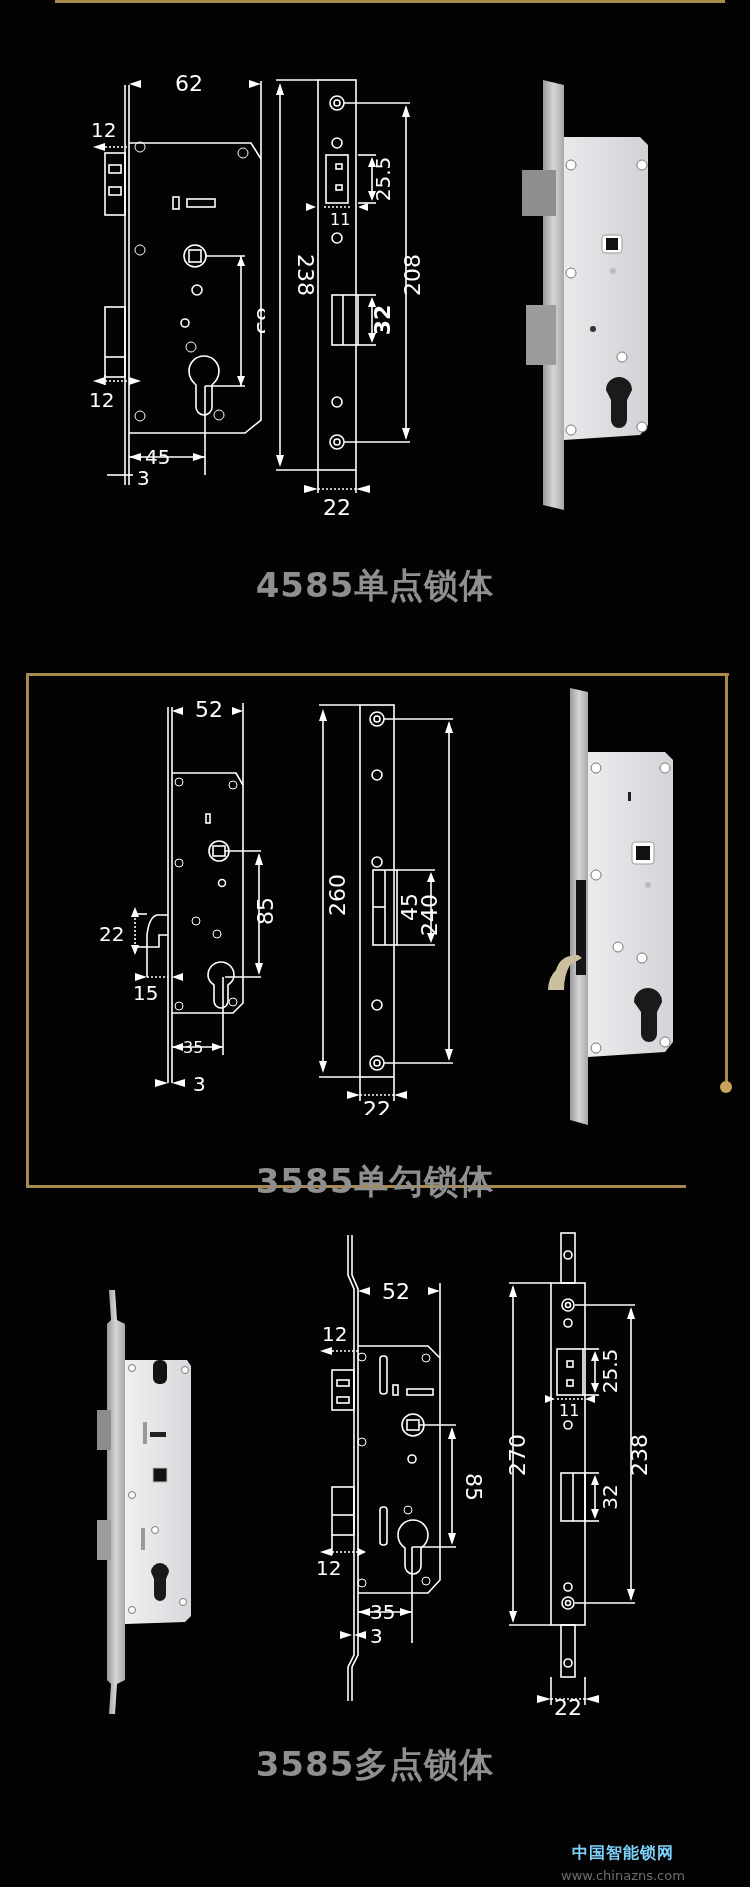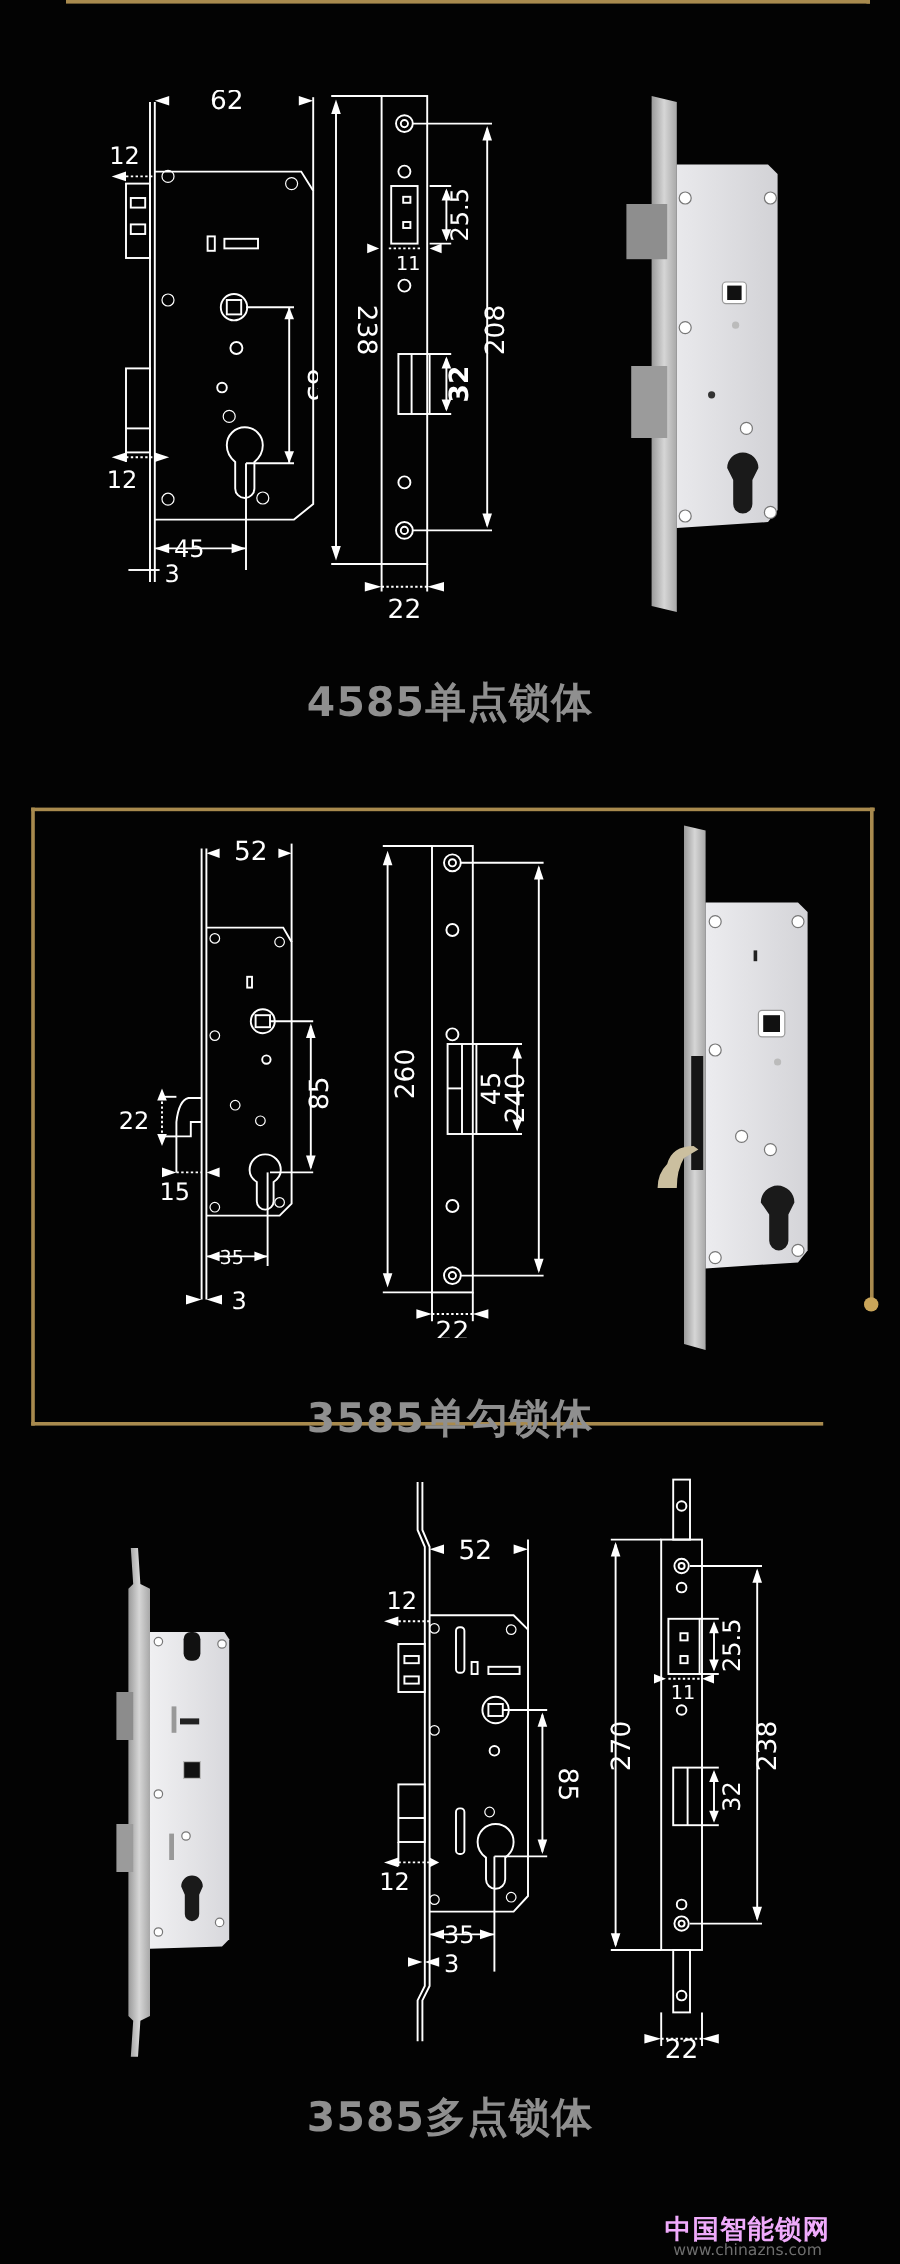--- a/index.html
+++ b/index.html
@@ -6,21 +6,21 @@
   body { width:750px; height:1887px; position:relative; overflow:hidden;
          font-family:"DejaVu Sans", "Liberation Sans", sans-serif; }
   .abs { position:absolute; }
   .gold-h { position:absolute; background:#a88a4e; height:3px; }
   .gold-v { position:absolute; background:#a88a4e; width:3px; }
   .gold-dot { position:absolute; width:12px; height:12px; border-radius:50%; background:#c9a55a; }
   .title { position:absolute; left:0; width:750px; text-align:center; color:#8f8f8f;
            font-family:"DejaVu Sans", sans-serif; font-weight:bold; font-size:34px; letter-spacing:1px; }
   svg text { font-family:"DejaVu Sans", sans-serif; fill:#ffffff; }
   .watermark-cn { position:absolute; left:548px; top:1843px; width:150px; text-align:center;
-           color:#f0abfc; font-weight:bold; font-size:22px; letter-spacing:1px; }
+           color:#7dd3fc; font-weight:bold; font-size:16px; letter-spacing:1px; }
   .watermark-url { position:absolute; left:548px; top:1868px; width:150px; text-align:center;
            color:#6e6e6e; font-size:13px; }
 </style>
 </head>
 <body>
 
 <div class="gold-h" style="left:55px; top:0px; width:670px;"></div>
 <div class="gold-v" style="left:722px; top:0px; height:3px;"></div>
 
 <div>

